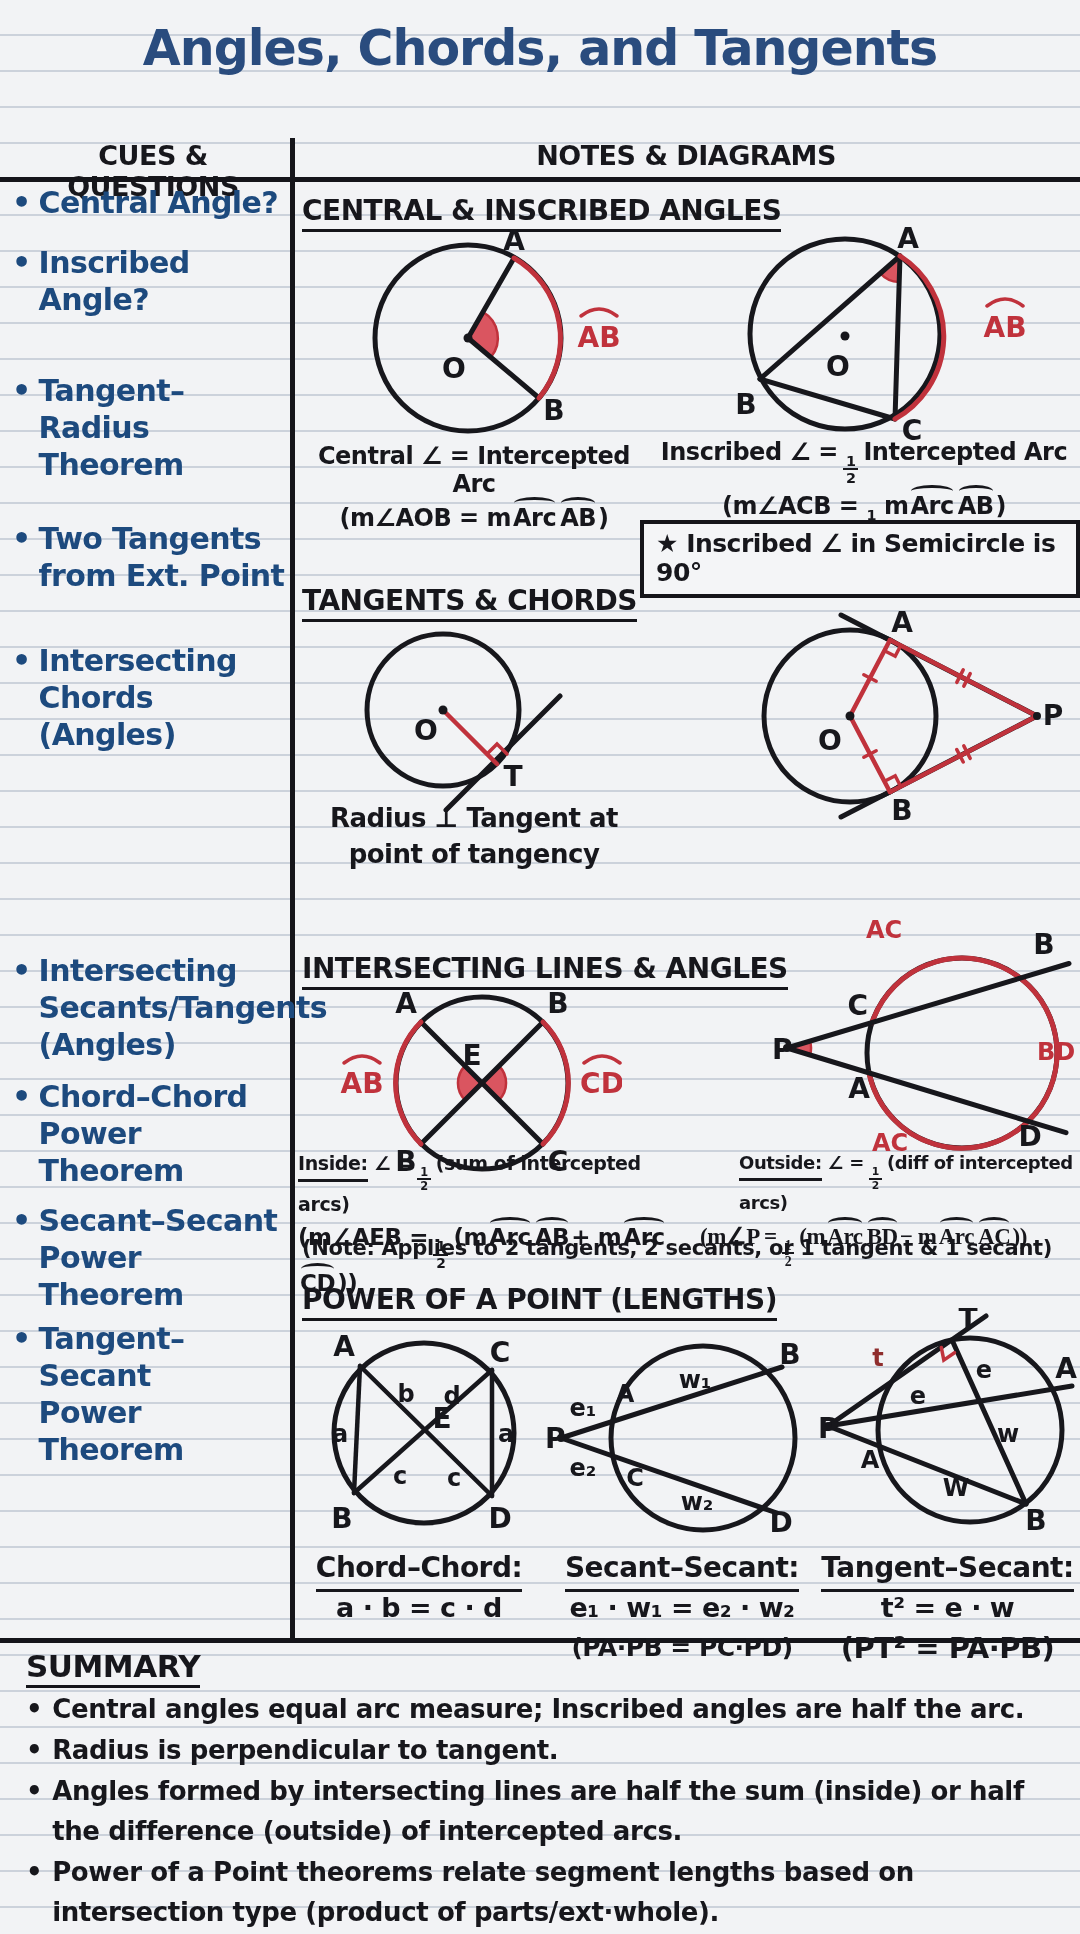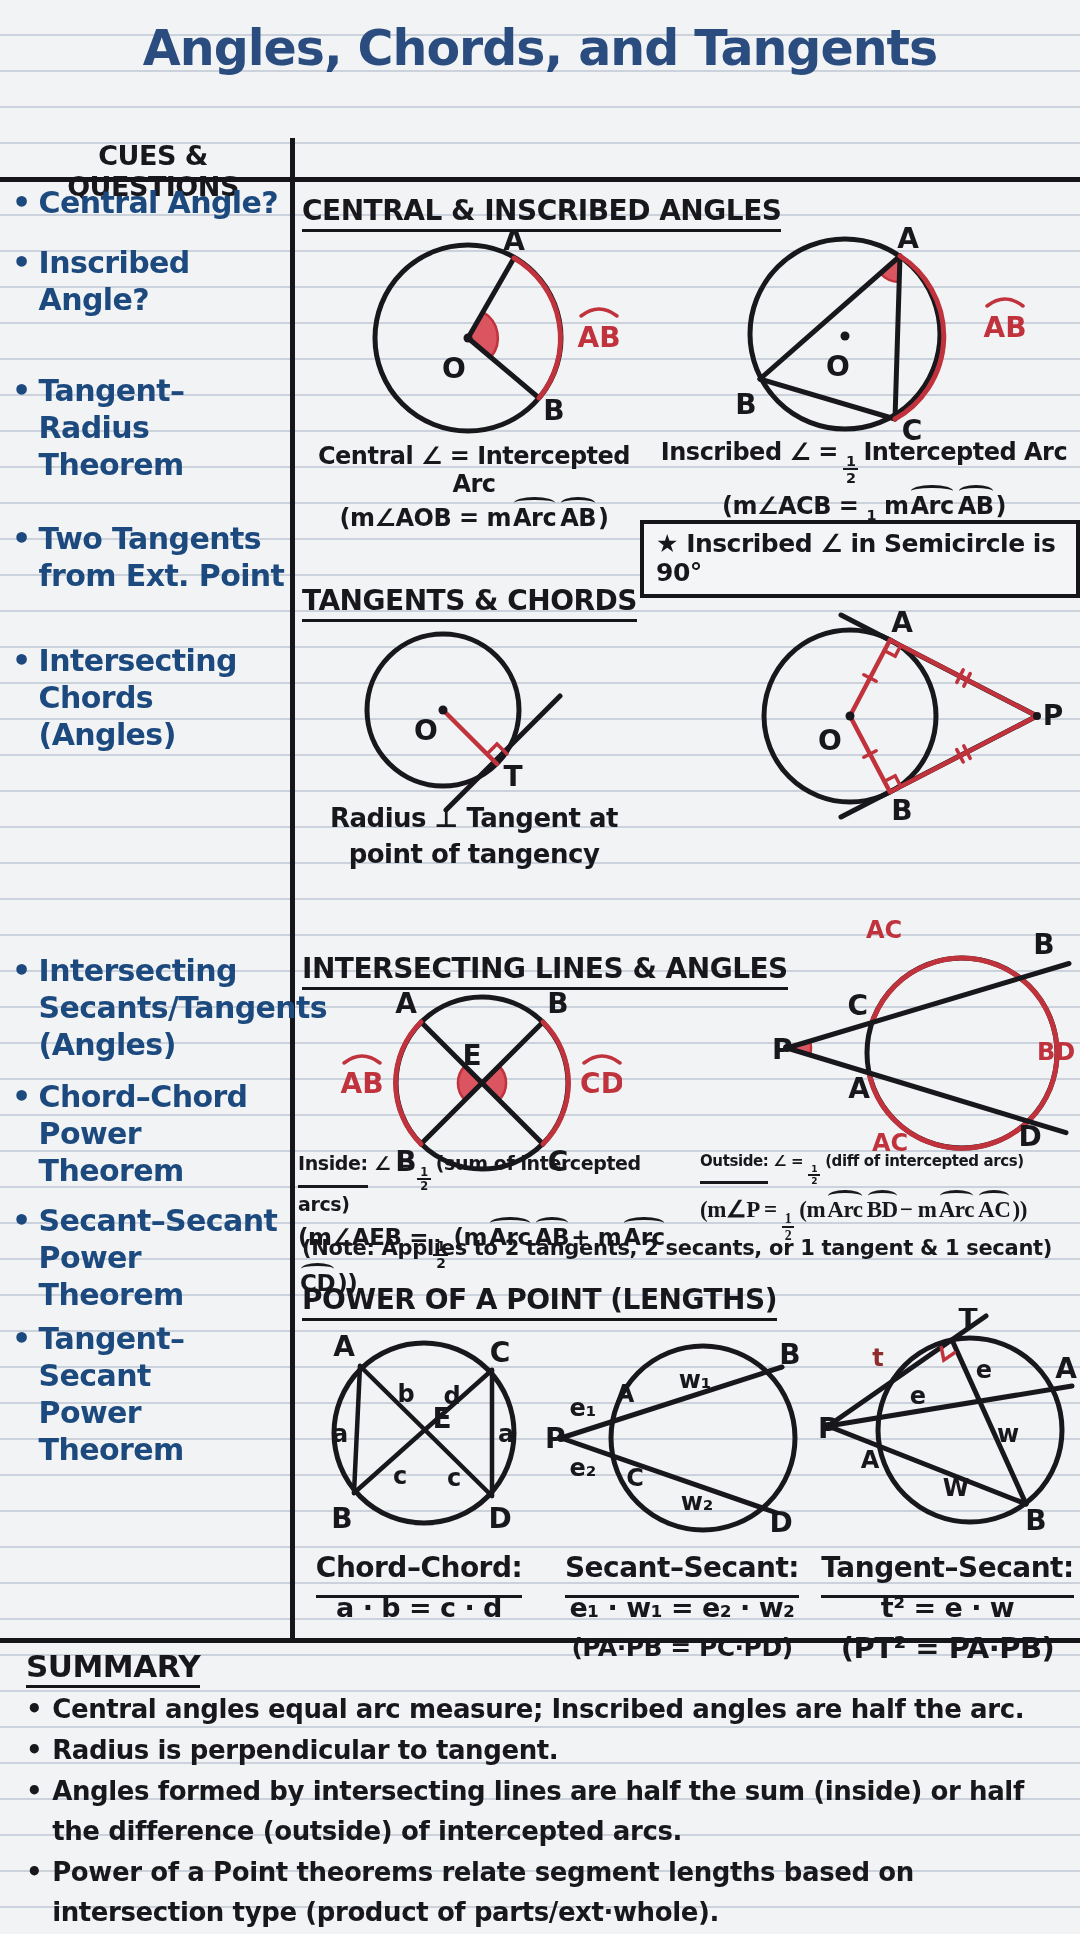--- a/index.html
+++ b/index.html
@@ -28,21 +28,21 @@
   #bottom-rule{top:1638px;left:0;width:1080px;height:5px;background:#15151a;}
 
   .cue{left:12px;width:278px;display:flex;font-size:30px;line-height:37px;font-weight:bold;color:#1d4a7e;letter-spacing:-0.6px;}
   .cue .bl{margin-right:8px;}
 
   .sechead{font-size:28px;font-weight:bold;letter-spacing:-0.5px;border-bottom:3.5px solid #15151a;padding-bottom:2px;display:inline-block;}
 
   .cap{font-weight:bold;letter-spacing:-0.5px;text-align:center;}
   .cap .ln{display:block;}
 
-  .u{border-bottom:3px solid currentColor;padding-bottom:11px;}
+  .u{border-bottom:3px solid currentColor;padding-bottom:5px;}
   .ol{text-decoration:overline;text-decoration-thickness:2.5px;}
 
   .hat{position:relative;display:inline-block;margin:0 2px;}
   .hat::before{content:"";position:absolute;left:1px;right:1px;top:-7px;height:9px;
     border-top:3px solid currentColor;border-radius:50% 50% 0 0;}
 
   .frac{display:inline-flex;flex-direction:column;align-items:center;vertical-align:-6px;
     line-height:1;font-size:0.60em;margin:0 5px;}
   .frac .den{border-top:2.5px solid currentColor;padding:1px 3px 0 3px;}
 
@@ -68,20 +68,21 @@
   .fsm{font-size:19px;}
 </style>
 </head>
 <body>
 
 <div id="page">
 
   <div id="title" class="abs blue">Angles, Chords, and Tangents</div>
 
   <div id="cues-head" class="abs colhead">CUES &amp; QUESTIONS</div>
+  <div id="notes-head" class="abs colhead">NOTES &amp; DIAGRAMS</div>
   <div id="head-rule" class="abs"></div>
   <div id="v-divider" class="abs"></div>
   <div id="bottom-rule" class="abs"></div>
 
   <div class="abs cue" style="top:184px;">
     <span class="bl">•</span>
     <span>Central Angle?</span>
   </div>
   <div class="abs cue" style="top:244px;">
     <span class="bl">•</span>
@@ -272,21 +273,21 @@
     </div>
     <div style="font-size:23px;margin-top:9px;">
       <span>(m∠AEB =</span><span class="frac">
           <span>1</span>
           <span class="den">2</span>
         </span><span>(m</span><span class="hat">Arc</span><span class="hat">AB</span><span>+ m</span><span class="hat">Arc</span><span class="hat">CD</span><span>))</span>
     </div>
   </div>
 
   <div class="abs" style="top:1152px;left:700px;width:378px;font-weight:bold;letter-spacing:-0.4px;">
-    <div class="fsm" style="font-size:15px;">
+    <div class="fsm" style="font-size:18px;margin-left:39px;">
       <span class="u">Outside:</span><span> ∠ =</span><span class="frac">
           <span>1</span>
           <span class="den">2</span>
         </span><span>(diff of intercepted arcs)</span>
     </div>
     <div style="font-size:23px;margin-top:10px;font-family:Liberation Serif, serif;">
       <span>(m∠P =</span><span class="frac">
           <span>1</span>
           <span class="den">2</span>
         </span><span>(m</span><span class="hat">Arc</span><span class="hat">BD</span><span>− m</span><span class="hat">Arc</span><span class="hat">AC</span><span>))</span>

